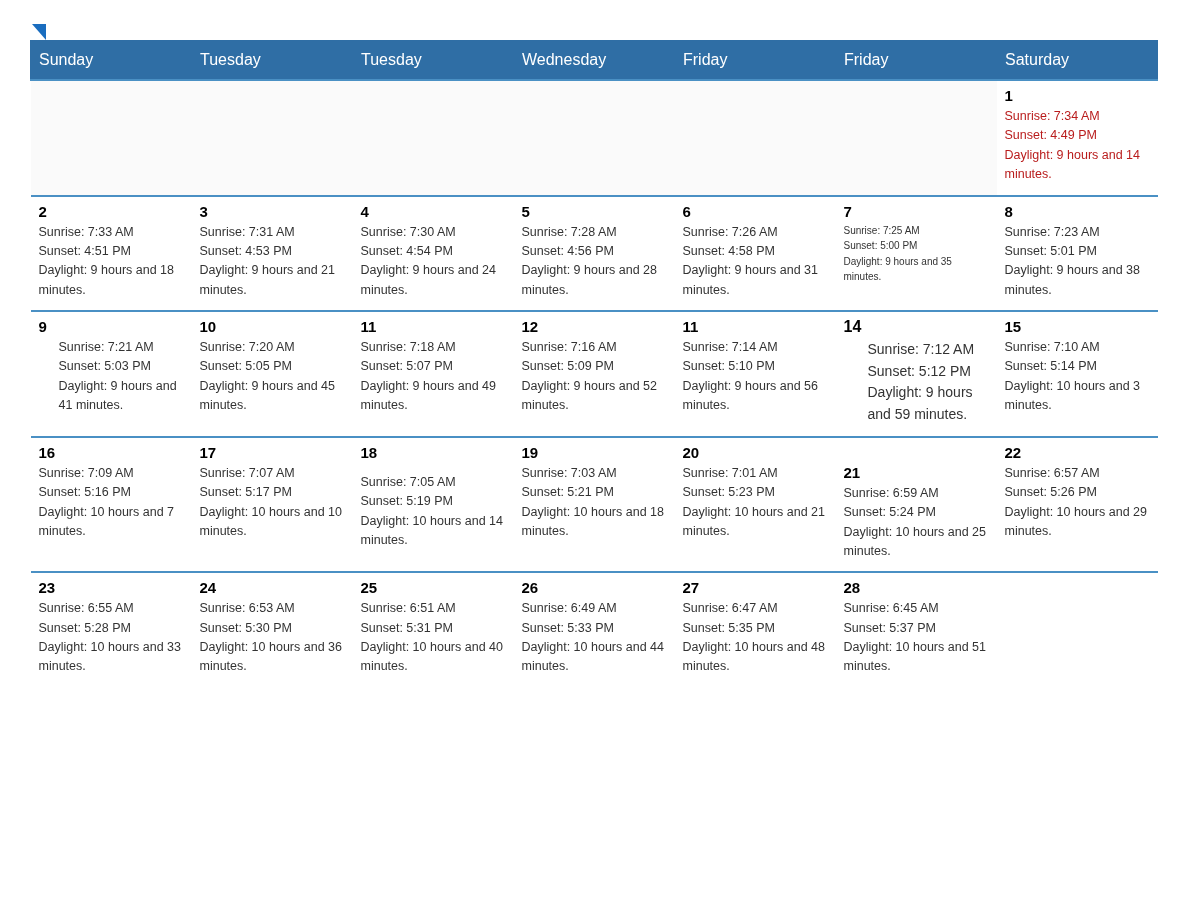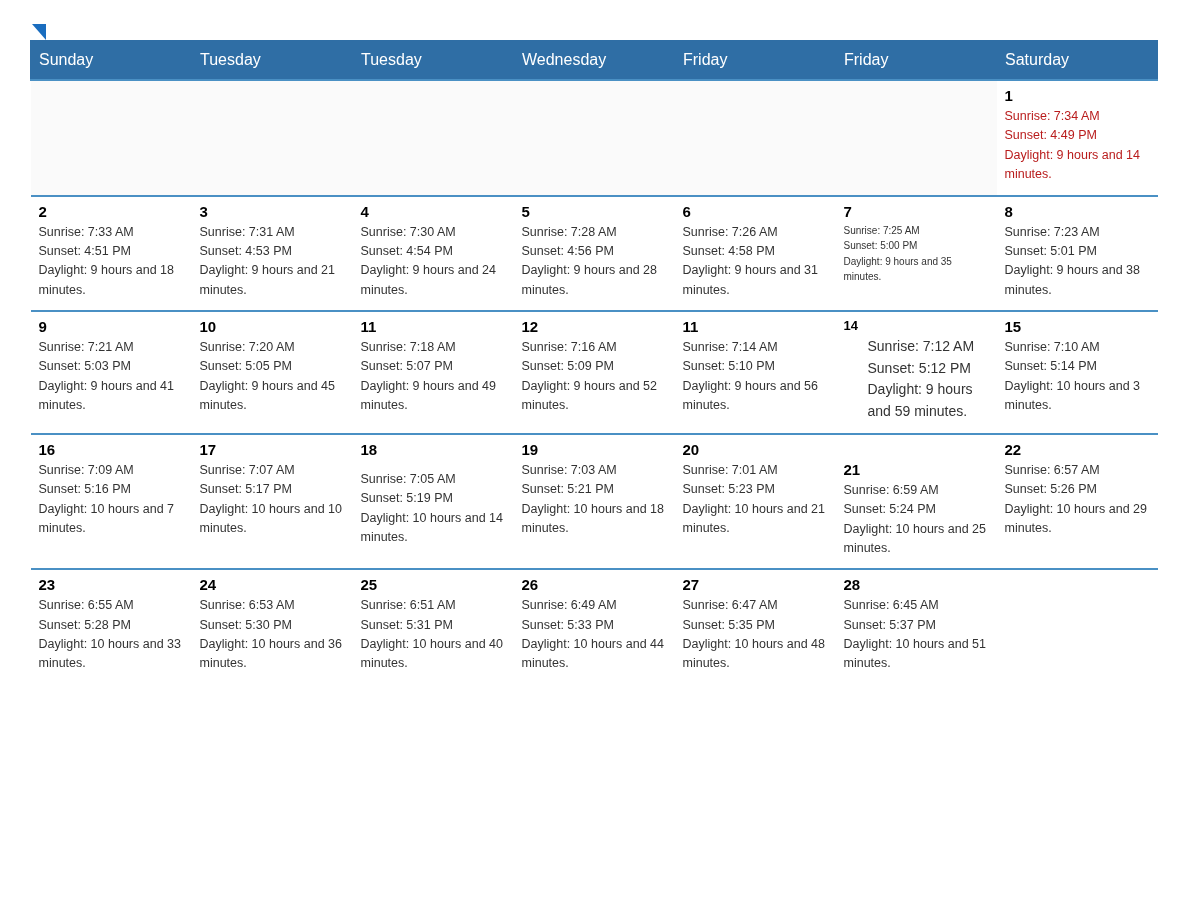--- a/index.html
+++ b/index.html
@@ -120,40 +120,40 @@
           <div style="font-size: 10px; line-height: 1.55; color: rgb(51, 51, 51);">Sunrise: 7:25 AM<br>Sunset: 5:00 PM<br>Daylight: 9 hours and 35 minutes.</div>
         </td>
         <td>
           <span style="font-weight: bold; font-size: 15px; display: block; margin-bottom: 3px;">8</span>
           <div style="font-size: 12.5px; line-height: 1.55; color: rgb(51, 51, 51);">Sunrise: 7:23 AM<br>Sunset: 5:01 PM<br>Daylight: 9 hours and 38 minutes.</div>
         </td>
       </tr>
       <tr>
         <td>
           <span style="font-weight: bold; font-size: 15px; display: block; margin-bottom: 3px;">9</span>
-          <div style="font-size: 12.5px; line-height: 1.55; color: rgb(51, 51, 51);">Sunrise: 7:21 AM<br>Sunset: 5:03 PM<br>Daylight: 9 hours and 41 minutes.</div>
+          <div style="font-size: 12.5px; line-height: 1.55; color: rgb(51, 51, 51); margin-left: 20px;">Sunrise: 7:21 AM<br>Sunset: 5:03 PM<br>Daylight: 9 hours and 41 minutes.</div>
         </td>
         <td>
           <span style="font-weight: bold; font-size: 15px; display: block; margin-bottom: 3px;">10</span>
           <div style="font-size: 12.5px; line-height: 1.55; color: rgb(51, 51, 51);">Sunrise: 7:20 AM<br>Sunset: 5:05 PM<br>Daylight: 9 hours and 45 minutes.</div>
         </td>
         <td>
           <span style="font-weight: bold; font-size: 15px; display: block; margin-bottom: 3px;">11</span>
           <div style="font-size: 12.5px; line-height: 1.55; color: rgb(51, 51, 51);">Sunrise: 7:18 AM<br>Sunset: 5:07 PM<br>Daylight: 9 hours and 49 minutes.</div>
         </td>
         <td>
           <span style="font-weight: bold; font-size: 15px; display: block; margin-bottom: 3px;">12</span>
           <div style="font-size: 12.5px; line-height: 1.55; color: rgb(51, 51, 51);">Sunrise: 7:16 AM<br>Sunset: 5:09 PM<br>Daylight: 9 hours and 52 minutes.</div>
         </td>
         <td>
           <span style="font-weight: bold; font-size: 15px; display: block; margin-bottom: 3px;">11</span>
           <div style="font-size: 12.5px; line-height: 1.55; color: rgb(51, 51, 51);">Sunrise: 7:14 AM<br>Sunset: 5:10 PM<br>Daylight: 9 hours and 56 minutes.</div>
         </td>
         <td>
-          <span style="font-weight: bold; font-size: 13px; display: block; margin-bottom: 3px;">14</span>
+          <span style="font-weight: bold; font-size: 16px; display: block; margin-bottom: 3px;">14</span>
           <div style="font-size: 14px; line-height: 1.55; color: rgb(51, 51, 51); margin-left: 24px;">Sunrise: 7:12 AM<br>Sunset: 5:12 PM<br>Daylight: 9 hours and 59 minutes.</div>
         </td>
         <td>
           <span style="font-weight: bold; font-size: 15px; display: block; margin-bottom: 3px;">15</span>
           <div style="font-size: 12.5px; line-height: 1.55; color: rgb(51, 51, 51);">Sunrise: 7:10 AM<br>Sunset: 5:14 PM<br>Daylight: 10 hours and 3 minutes.</div>
         </td>
       </tr>
       <tr>
         <td>
           <span style="font-weight: bold; font-size: 15px; display: block; margin-bottom: 3px;">16</span>

